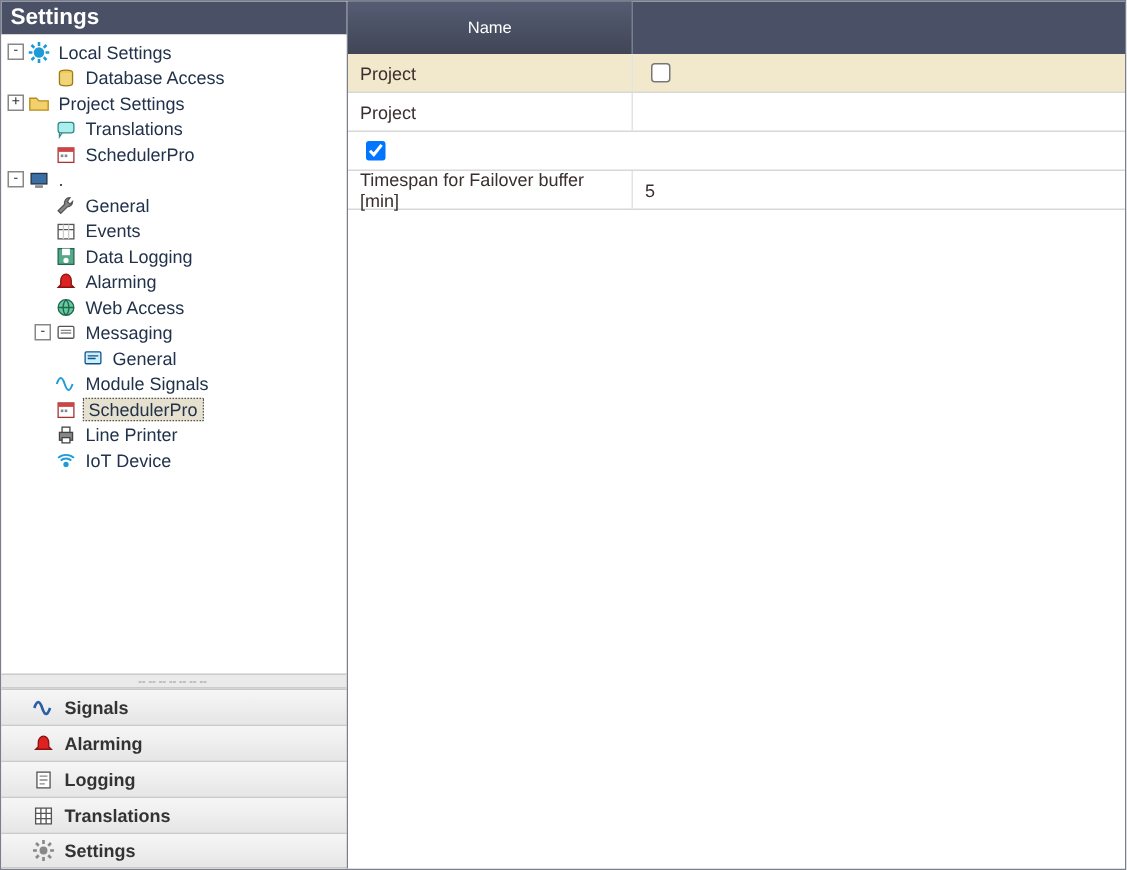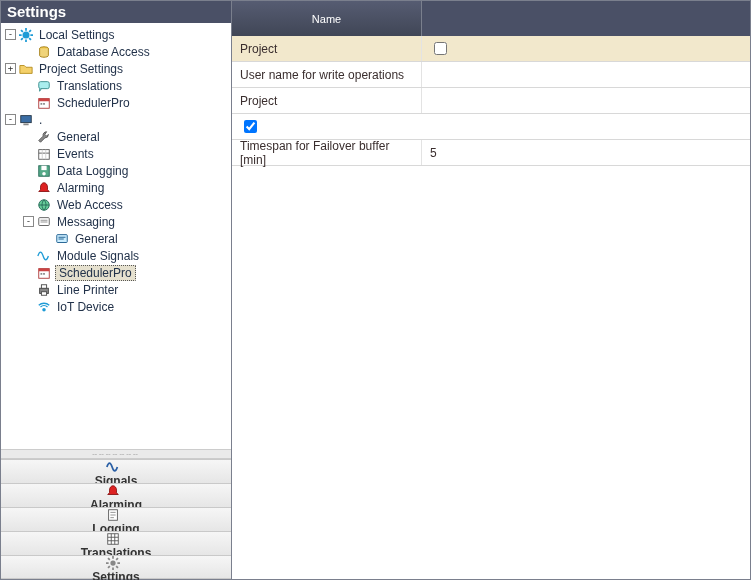--- a/index.html
+++ b/index.html
@@ -97,27 +97,26 @@
   }
 
   .bottom-nav {
     display: flex;
     flex-direction: column;
   }
   .bottom-item {
     display: flex;
     align-items: center;
     height: 24px;
-    padding: 0 0;
+    padding: 0 20px;
     background: linear-gradient(#f6f6f6,#e6e6e6);
     border-top: 1px solid #c9c9c9;
     font-weight: bold;
     color: #333;
     cursor: pointer;
-    flex-direction: column;
   }
   .bottom-item:last-child { border-bottom: 1px solid #c9c9c9;}
   .bottom-item .bicon {
     width: 16px; height: 16px;
     display: inline-flex; align-items: center; justify-content: center;
     margin-right: 6px;
   }
 
   
   .right {
@@ -416,26 +415,20 @@
       <div class="col col-name" style="width:190px;">Name</div>
     </div>
     <div class="grid-body" id="gridBody">
         <div class="row highlight">
           <div class="cell col-name">Project</div>
           <div class="cell col-value">
             <input type="checkbox" style="">
           </div>
         </div>
         <div class="row">
-          <div class="cell col-name">User name for write operations</div>
-          <div class="cell col-value">
-            <span></span>
-          </div>
-        </div>
-        <div class="row">
           <div class="cell col-name">Project</div>
           <div class="cell col-value">
             <span></span>
           </div>
         </div>
         <div class="row">
           <div class="cell col-value">
             <input type="checkbox" checked="" style="">
           </div>
         </div>

